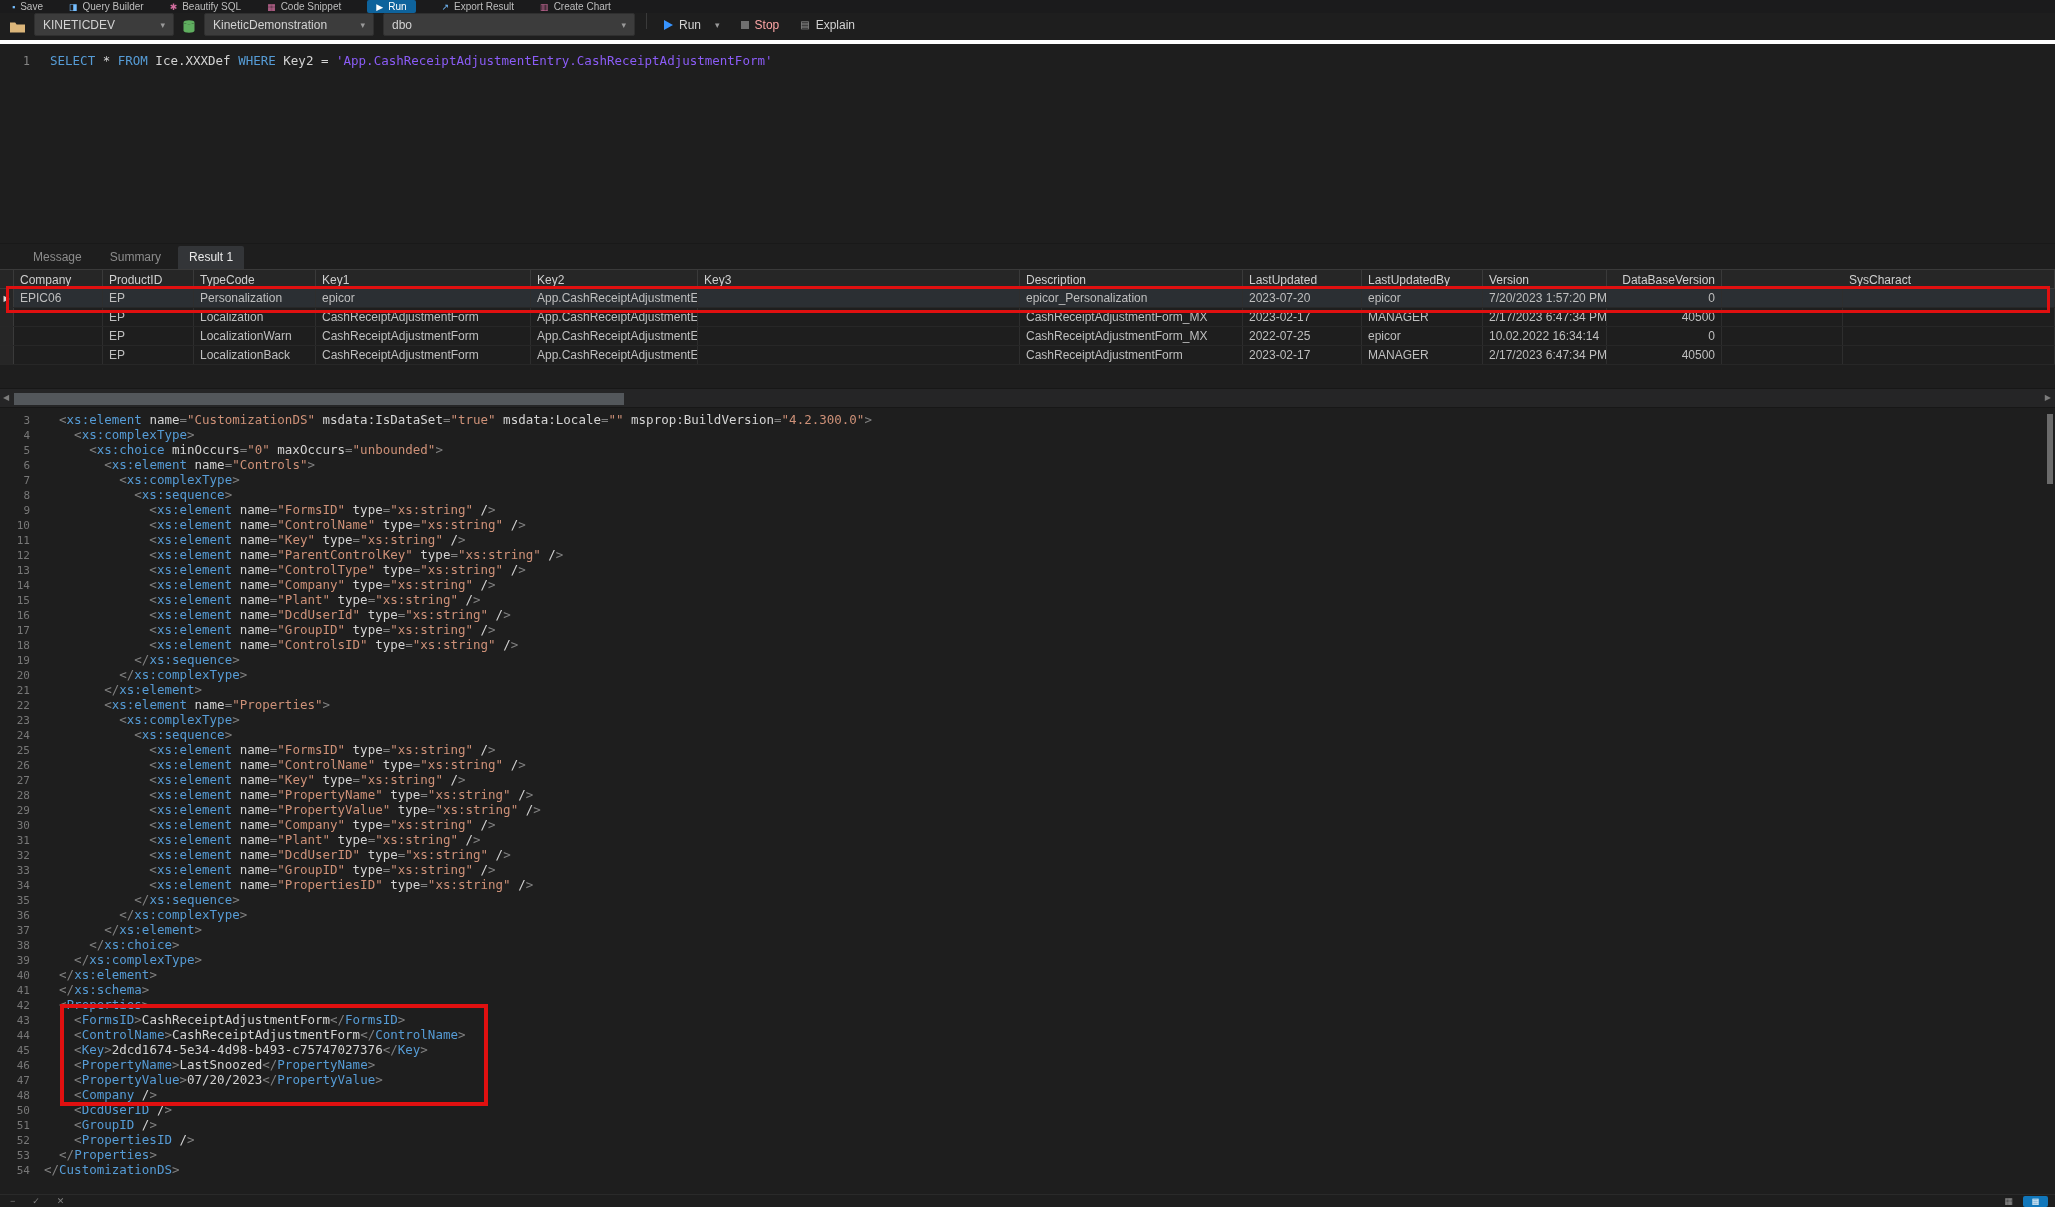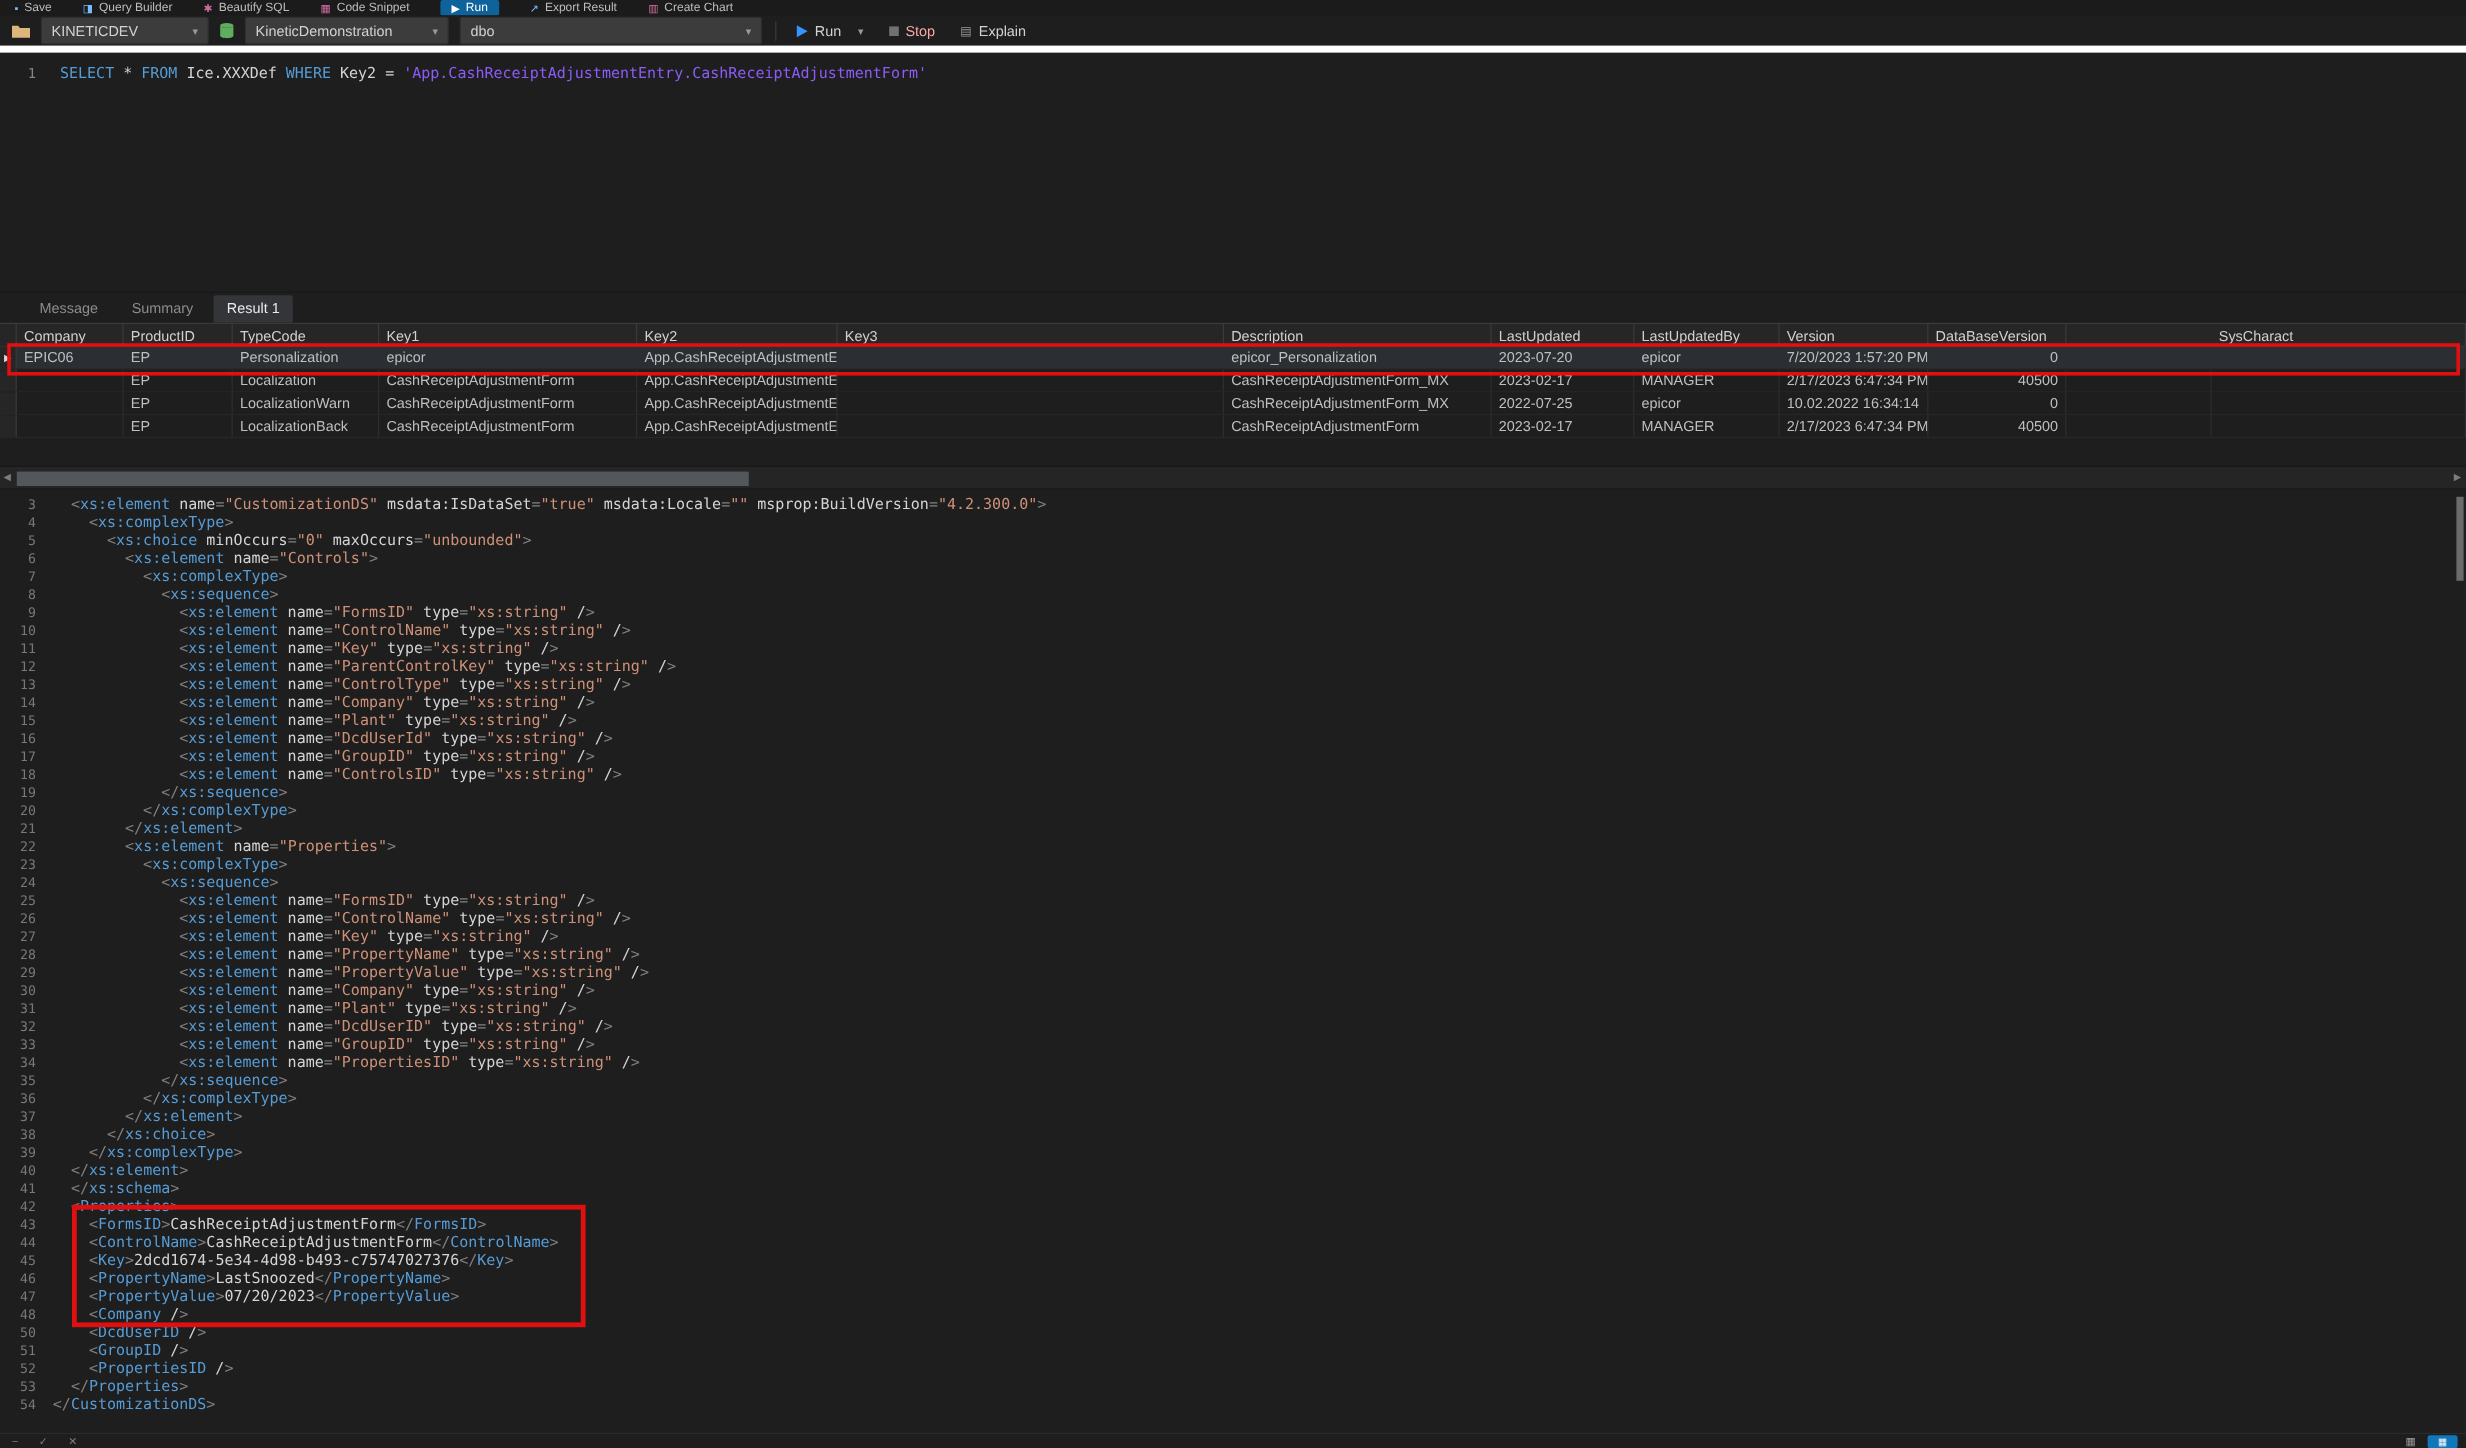--- a/index.html
+++ b/index.html
@@ -10,21 +10,21 @@
   
   #toolbar1{position:absolute;top:0;left:0;right:0;height:13px;background:#1b1b1c;
             display:flex;align-items:center;gap:26px;padding:0 12px;overflow:hidden;
             font-size:10px;color:#bdbdbd;white-space:nowrap}
   .t1-item{display:flex;align-items:center;gap:5px;height:13px}
   .t1-item.active{background:#0e639c;color:#fff;border-radius:2px;padding:0 9px}
   .t1-ico{font-size:9px;line-height:10px}
 
   
   #toolbar2{position:absolute;top:13px;left:0;right:0;height:31px;background:#1e1e1e;
-            border-bottom:6px solid #ffffff;display:flex;align-items:center;gap:9px;
+            border-bottom:4px solid #ffffff;display:flex;gap:9px;
             padding:0 10px;font-size:12px}
   .select{background:#3c3c3c;border:1px solid #2f2f2f;border-radius:2px;height:23px;
           display:flex;align-items:center;justify-content:space-between;padding:0 8px;color:#d2d2d2}
   .w-conn{width:140px}.w-db{width:170px}.w-schema{width:252px}
   .caret{color:#9a9a9a;font-size:9px;margin-left:8px}
   .tb-btn{display:flex;align-items:center;gap:6px;padding:0 6px;height:23px;color:#d2d2d2;cursor:default}
   .tb-btn.disabled{color:#fca5a5}
   .play{width:0;height:0;border-left:9px solid #3794ff;border-top:5px solid transparent;border-bottom:5px solid transparent}
   .stopsq{width:8px;height:8px;background:#707070;display:inline-block}
   .tb-sep{width:1px;height:16px;background:#3a3a3a;margin:0 2px}
@@ -180,21 +180,21 @@
         <div class="g-cell" style="width: 89px;">Company</div>
         <div class="g-cell" style="width: 91px;">ProductID</div>
         <div class="g-cell" style="width: 122px;">TypeCode</div>
         <div class="g-cell" style="width: 215px;">Key1</div>
         <div class="g-cell" style="width: 167px;">Key2</div>
         <div class="g-cell" style="width: 322px;">Key3</div>
         <div class="g-cell" style="width: 223px;">Description</div>
         <div class="g-cell" style="width: 119px;">LastUpdated</div>
         <div class="g-cell" style="width: 121px;">LastUpdatedBy</div>
         <div class="g-cell" style="width: 124px;">Version</div>
-        <div class="g-cell" style="width: 115px;">DataBaseVersion</div>
+        <div class="g-cell" style="width: 115px; text-align: right;">DataBaseVersion</div>
         <div class="g-cell" style="width: 121px; margin-top: 20px;">SysCharacter01</div>
         <div class="g-cell" style="width: 212px;">SysCharact</div>
       </div>
     <div id="grid-body">
         <div class="g-row selected">
           <div class="g-cell gut" style="width: 14px;"><span class="rowarrow">▶</span></div>
           <div class="g-cell" style="width: 89px;">EPIC06</div>
           <div class="g-cell" style="width: 91px;">EP</div>
           <div class="g-cell" style="width: 122px;">Personalization</div>
           <div class="g-cell" style="width: 215px;">epicor</div>

